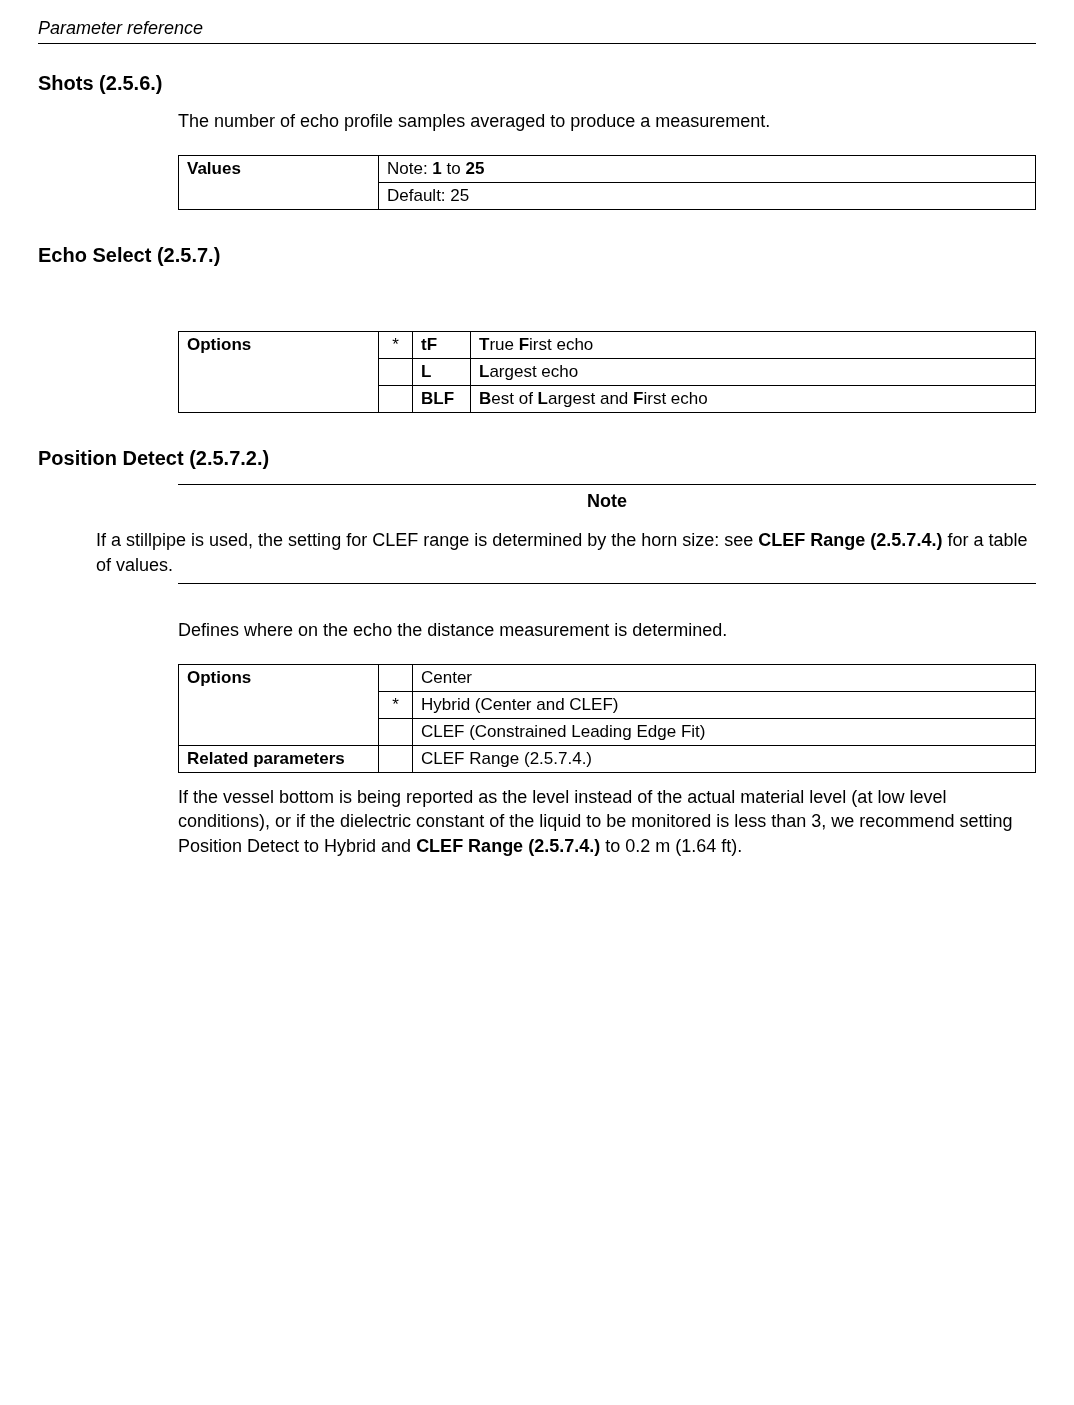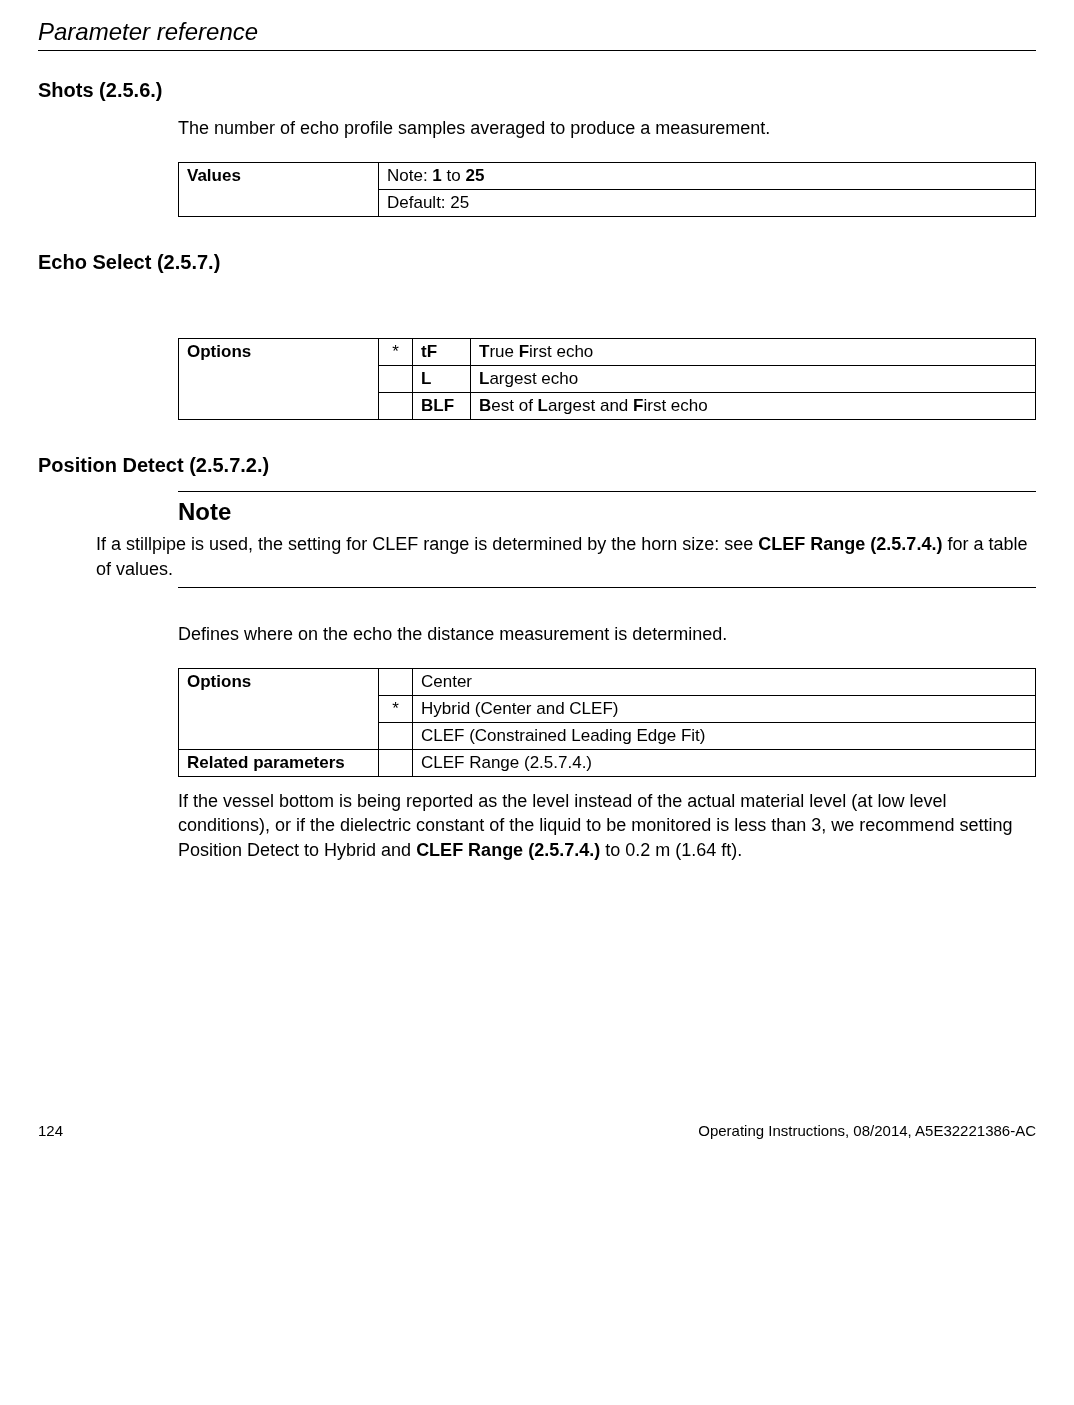--- a/index.html
+++ b/index.html
@@ -1,35 +1,35 @@
 <!DOCTYPE html>
 <html><head>
 <meta charset="utf-8">
 <style>
   * { box-sizing: border-box; margin: 0; padding: 0; }
   html, body { width: 1074px; background: #fff; font-family: Arial, Helvetica, sans-serif; color: #000; }
   .page { width: 1074px; padding: 18px 38px 30px 38px; position: relative; }
-  .running { font-style: italic; font-size: 24px; margin-bottom: 4px; }
+  .running { font-style: italic; font-size: 18px; margin-bottom: 4px; }
   .top-rule { border: none; border-top: 1px solid #000; margin-bottom: 28px; }
 
   .h-primary { font-weight: bold; font-size: 20px; margin-bottom: 14px; }
   .body-text { font-size: 18px; line-height: 1.35; margin-left: 140px; margin-bottom: 22px; }
 
   table { border-collapse: collapse; width: calc(100% - 140px); margin-left: 140px; margin-bottom: 34px; }
   td { border: 1px solid #000; padding: 3px 8px; font-size: 17px; vertical-align: top; }
   td.label { font-weight: bold; width: 200px; }
   td.star { width: 34px; text-align: center; }
   td.code { width: 58px; font-weight: bold; margin-top: 20px; }
   td.rel-label { font-weight: bold; width: 200px; }
 
   .sec-gap-large { height: 50px; }
   .sec-gap-med { height: 28px; }
 
   .note-rule { border: none; border-top: 1.5px solid #000; margin-left: 140px; margin-bottom: 6px; }
-  .note-head { font-weight: bold; font-size: 24px; margin-left: 140px; margin-bottom: 6px; }
+  .note-head { font-weight: bold; font-size: 18px; margin-left: 140px; margin-bottom: 16px; text-align: center; }
   .note-body { font-size: 18px; line-height: 1.35; margin-left: 58px; margin-bottom: 6px; }
   .bold { font-weight: bold; }
 
   .after-table-body { font-size: 18px; line-height: 1.35; margin-left: 140px; margin-top: -22px; }
 
   .footer-block { margin-top: 260px; }
   .foot-row { display: flex; justify-content: space-between; font-size: 15px; }
   .foot-right { text-align: right; }
 </style>
 </head>
@@ -110,18 +110,14 @@
       <td>CLEF Range (2.5.7.4.)</td>
     </tr>
   </tbody>
     </table>
 
   <div class="after-table-body">
     <span>If the vessel bottom is being reported as the level instead of the actual material level (at low level conditions), or if the dielectric constant of the liquid to be monitored is less than 3, we recommend setting Position Detect to Hybrid and </span><span class="bold">CLEF Range (2.5.7.4.)</span><span> to 0.2 m (1.64 ft).</span>
   </div>
 
   <div class="footer-block">
-    <div class="foot-row">
-      <span>124</span>
-      <span class="foot-right">Operating Instructions, 08/2014, A5E32221386-AC</span>
-    </div>
   </div>
 </div>
 
 </body></html>

